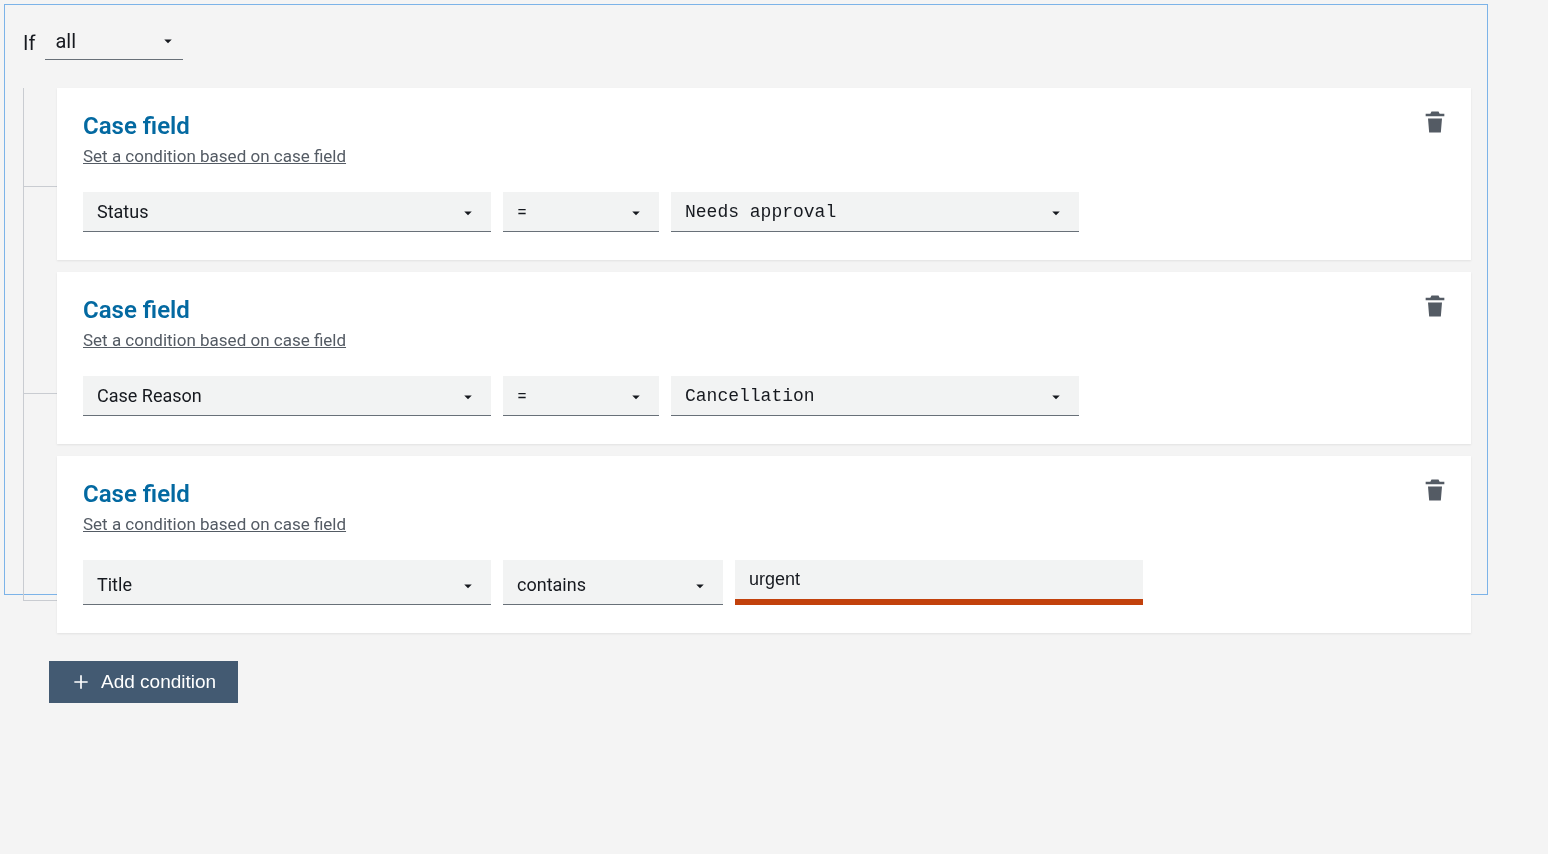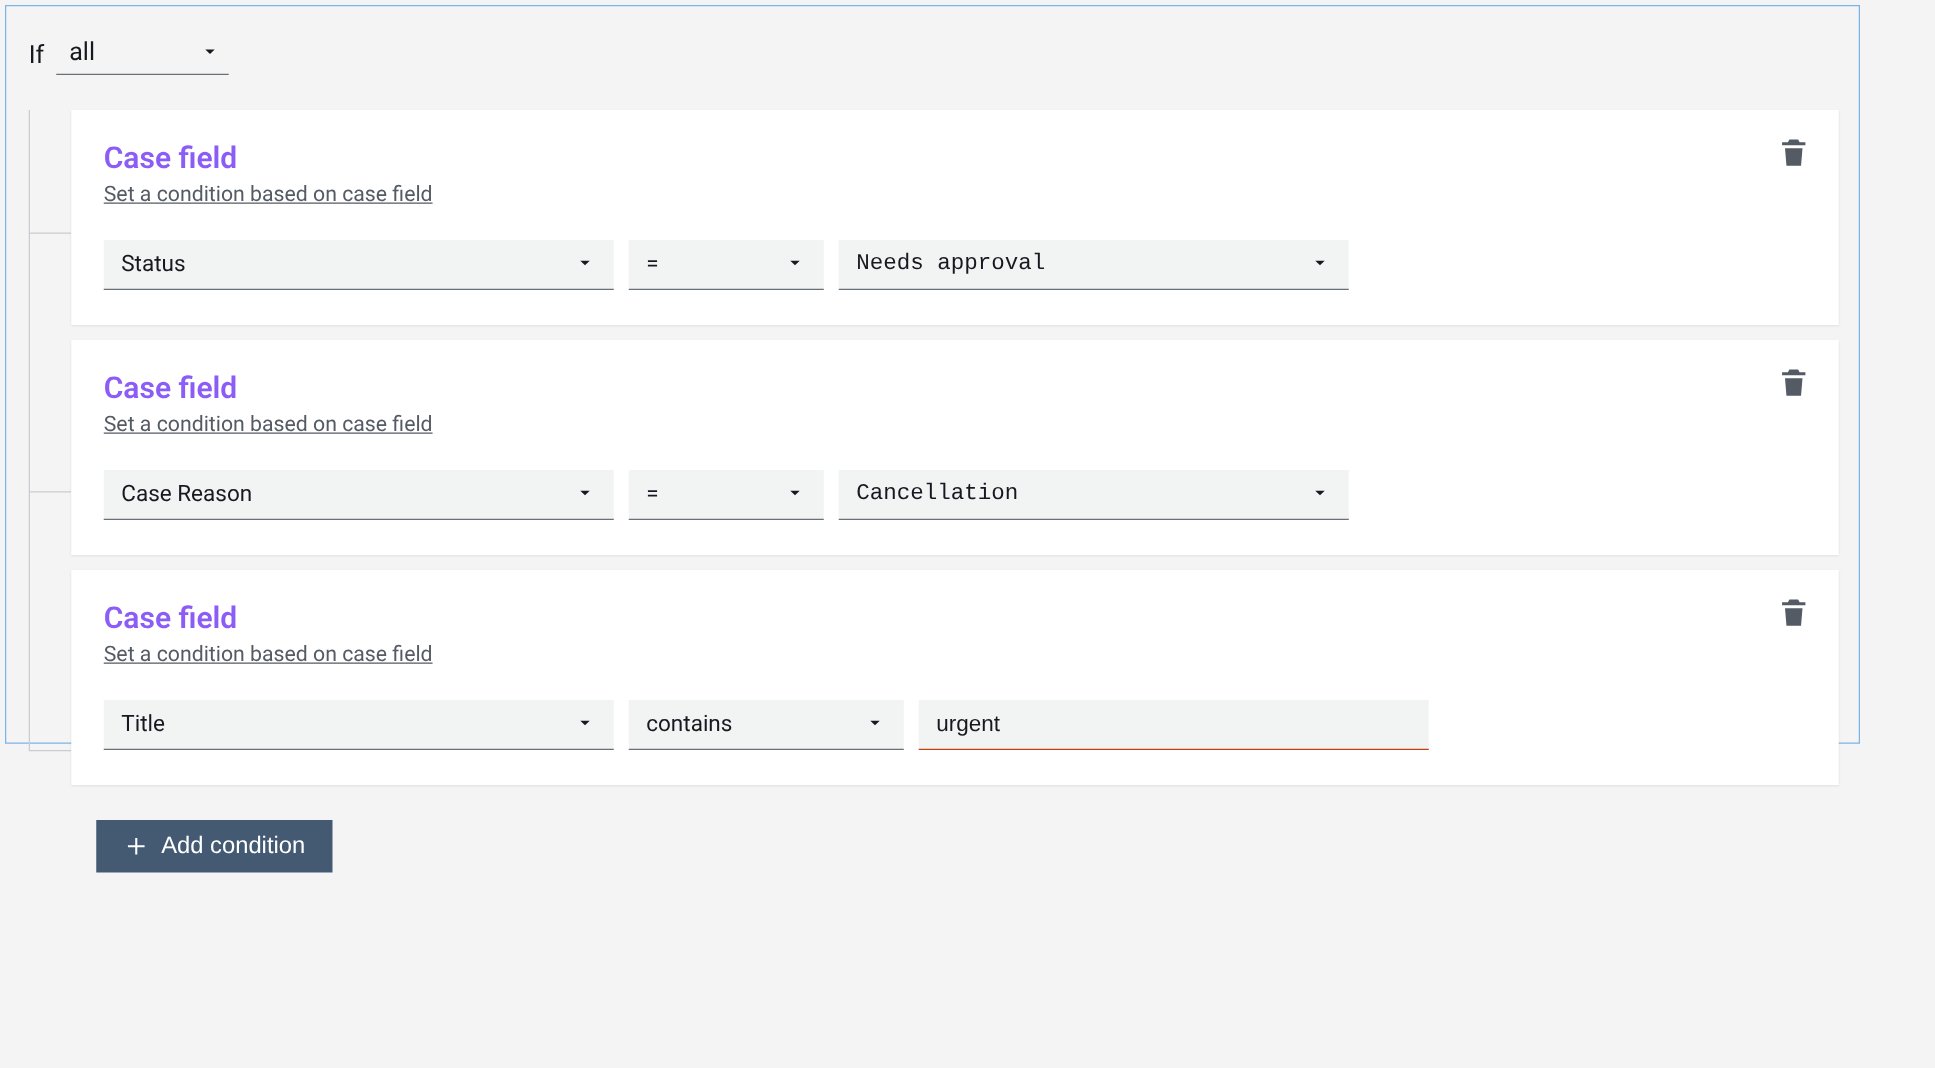--- a/index.html
+++ b/index.html
@@ -46,52 +46,52 @@
   position: relative;
   background: #fff;
   margin-left: 36px;
   margin-bottom: 12px;
   padding: 24px 26px 28px 26px;
   box-shadow: 0 1px 2px rgba(0,0,0,0.08);
 }
 .card-title {
   font-size: 24px;
   font-weight: 600;
-  color: #8b5cf6;
+  color: #0369a1;
   margin-bottom: 6px;
 }
 .card-subtitle {
   font-size: 17px;
   color: #545b64;
   margin-bottom: 26px;
   text-decoration: underline;
 }
 .selectors-row {
   display: flex;
   gap: 12px;
   align-items: stretch;
 }
 .sel {
   display: flex;
-  align-items: flex-start;
+  align-items: flex-end;
   justify-content: space-between;
   background: #f2f3f3;
   border-bottom: 1px solid #687078;
   padding: 9px 14px;
   font-size: 18px;
   color: #16191f;
   cursor: pointer;
 }
 .sel-field { width: 408px; }
 .sel-op    { width: 156px; }
 .sel-val   { width: 408px; font-family: Liberation Mono, monospace; }
 .sel-input {
   background: #f2f3f3;
   border: none;
-  border-bottom: 1px solid #c2410c;
+  border-bottom: 6px solid #c2410c;
   padding: 9px 14px;
   font-size: 18px;
   color: #16191f;
   width: 408px;
   outline: none;
 }
 .sel-op-wide { width: 220px; }
 
 .trash-btn {
   position: absolute;
@@ -106,21 +106,21 @@
   position: absolute;
   border-left: 1px solid #c9ccd1;
 }
 .tree-line-h {
   position: absolute;
   border-top: 1px solid #c9ccd1;
 }
 
 .actions-row {
   margin-top: 28px;
-  margin-left: 56px;
+  margin-left: 28px;
   display: flex;
 }
 .btn {
   display: inline-flex;
   align-items: center;
   gap: 10px;
   background: #435a72;
   color: #fff;
   font-size: 19px;
   padding: 10px 22px;

